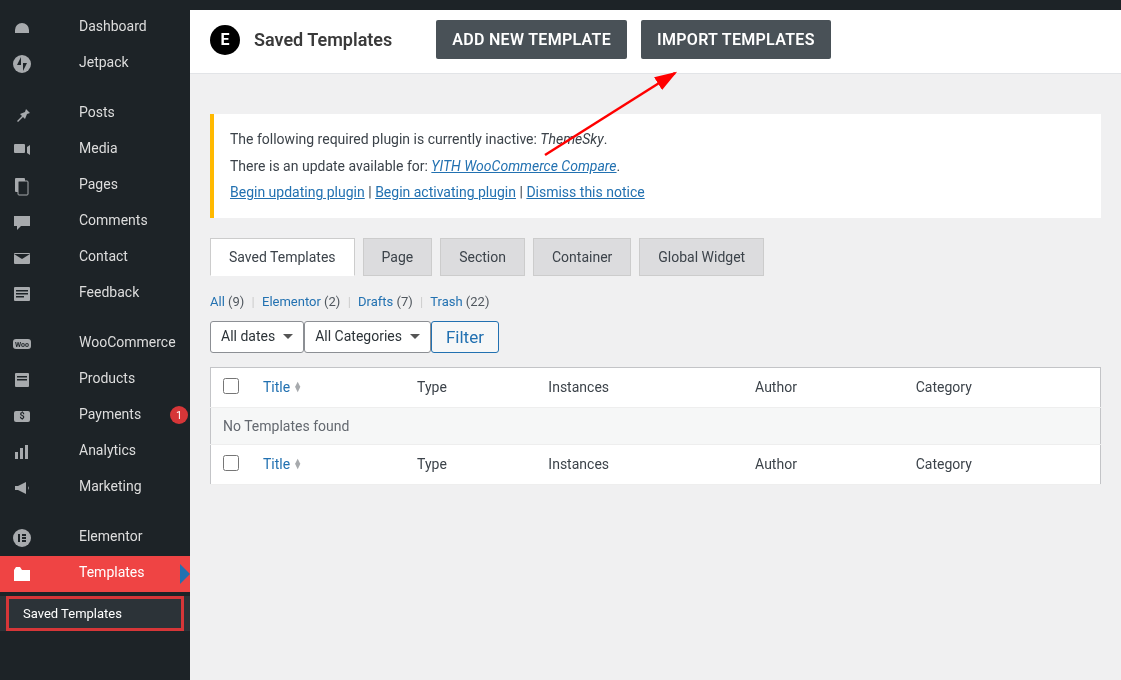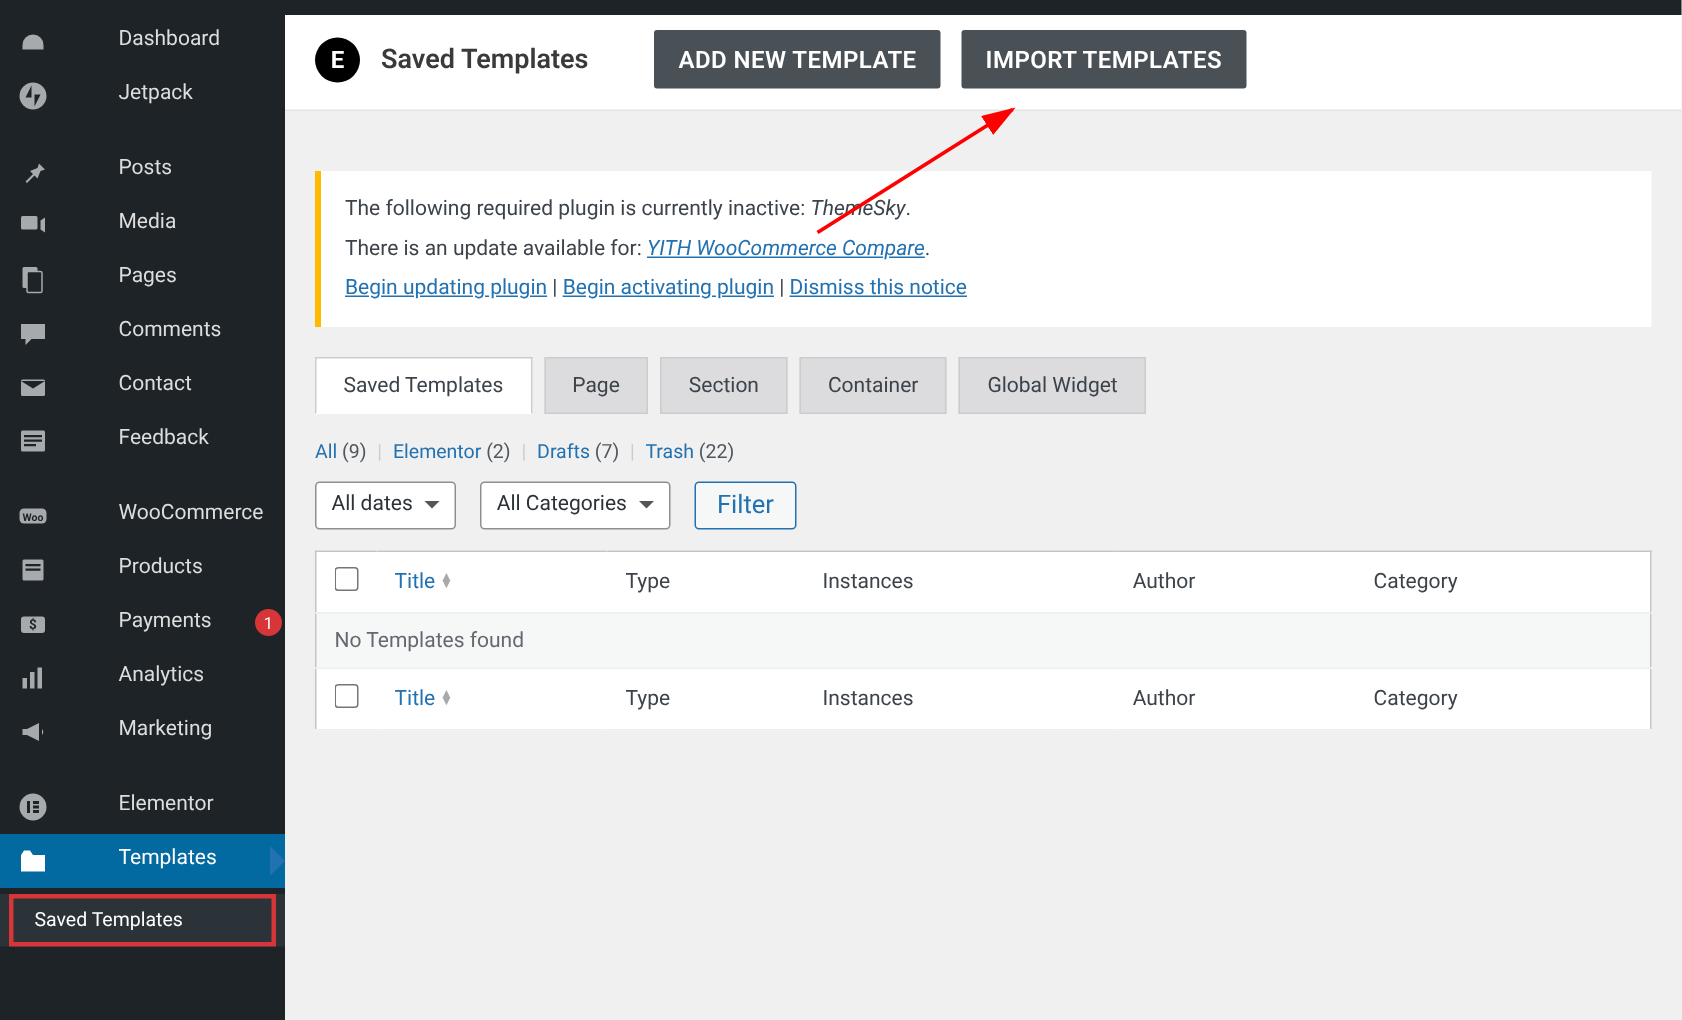--- a/index.html
+++ b/index.html
@@ -2,21 +2,21 @@
 <html><head>
 <meta charset="utf-8">
 <style>
 * { margin: 0; padding: 0; box-sizing: border-box; font-family: -apple-system, BlinkMacSystemFont, "Segoe UI", Roboto, sans-serif; }
 body { background: #f0f0f1; display: flex; width: 1121px; height: 680px; overflow: hidden; }
 
 .topbar { position: absolute; top: 0; left: 0; right: 0; height: 10px; background: #1d2327; z-index: 10; }
 
 .sidebar { width: 190px; background: #1d2327; color: #eee; padding-top: 10px; flex-shrink: 0; height: 100%; position: relative; }
 .menu-item { display: flex; align-items: flex-start; padding: 8px 2px 8px 12px; cursor: pointer; color: #ddd; font-size: 14px; gap: 21px; }
-.menu-item.active { background: #0369a1; color: #fff; position: relative; }
+.menu-item.active { background: #ef4444; color: #fff; position: relative; }
 .menu-item.active::after { content: ''; position: absolute; right: -10px; top: 50%; transform: translateY(-50%); border: 10px solid transparent; border-left-color: #2271b1; }
 .menu-icon { width: 20px; height: 20px; margin-right: 26px; display: flex; align-items: center; justify-content: center; fill: #a7aaad; }
 .menu-item.active .menu-icon { fill: #fff; }
 .menu-label { flex: 1; }
 .badge { background: #d63638; color: #fff; border-radius: 10px; min-width: 18px; height: 18px; font-size: 11px; display: inline-flex; align-items: center; justify-content: center; padding: 0 5px; margin-left: 4px; }
 .submenu { background: #2c3338; }
 .submenu-item { padding: 7px 10px 7px 14px; color: #fff; font-size: 13px; cursor: pointer; border: 3px solid #d63638; margin: 4px 6px; }
 
 .main { flex: 1; background: #f0f0f1; padding-top: 10px; overflow: hidden; }
 .header-row { display: flex; align-items: center; padding: 10px 20px 14px 20px; background: #fff; border-bottom: 1px solid #e2e4e7; gap: 14px; }
@@ -33,21 +33,21 @@
 
 .tabs { display: flex; gap: 8px; margin-bottom: 18px; }
 .tab { background: #dcdcde; border: 1px solid #ccc; padding: 10px 18px; font-size: 14px; color: #3c434a; cursor: pointer; }
 .tab.active { background: #fff; border-bottom-color: #fff; }
 
 .filter-links { font-size: 13px; margin-bottom: 12px; color: #646970; }
 .filter-links a { color: #2271b1; text-decoration: none; }
 .filter-links .count { color: #50575e; }
 .filter-links .sep { color: #ccc; margin: 0 4px; }
 
-.filter-row { display: flex; gap: 16px; margin-bottom: 14px; }
+.filter-row { display: flex; gap: 0; margin-bottom: 14px; }
 .select-box { background: #fff; border: 1px solid #8c8f94; padding: 6px 28px 6px 10px; font-size: 14px; color: #2c3338; border-radius: 3px; position: relative; cursor: pointer; }
 .select-box::after { content: ''; position: absolute; right: 10px; top: 50%; transform: translateY(-30%); border: 5px solid transparent; border-top-color: #555; }
 .btn-filter { background: #f6f7f7; border: 1px solid #2271b1; color: #2271b1; padding: 5px 14px; font-size: 17px; border-radius: 3px; cursor: pointer; }
 
 .table { width: 100%; border-collapse: collapse; background: #fff; border: 1px solid #c3c4c7; }
 .table th, .table td { text-align: left; padding: 10px 12px; font-size: 14px; color: #3c434a; border-bottom: 1px solid #eee; font-weight: normal; }
 .table th.check, .table td.check { width: 30px; }
 .th-link { color: #2271b1; cursor: pointer; display: inline-flex; align-items: center; gap: 3px; }
 .sort-icon { display: inline-flex; flex-direction: column; line-height: 5px; font-size: 9px; color: #a7aaad; }
 .empty-row td { background: #f6f7f7; color: #646970; }

